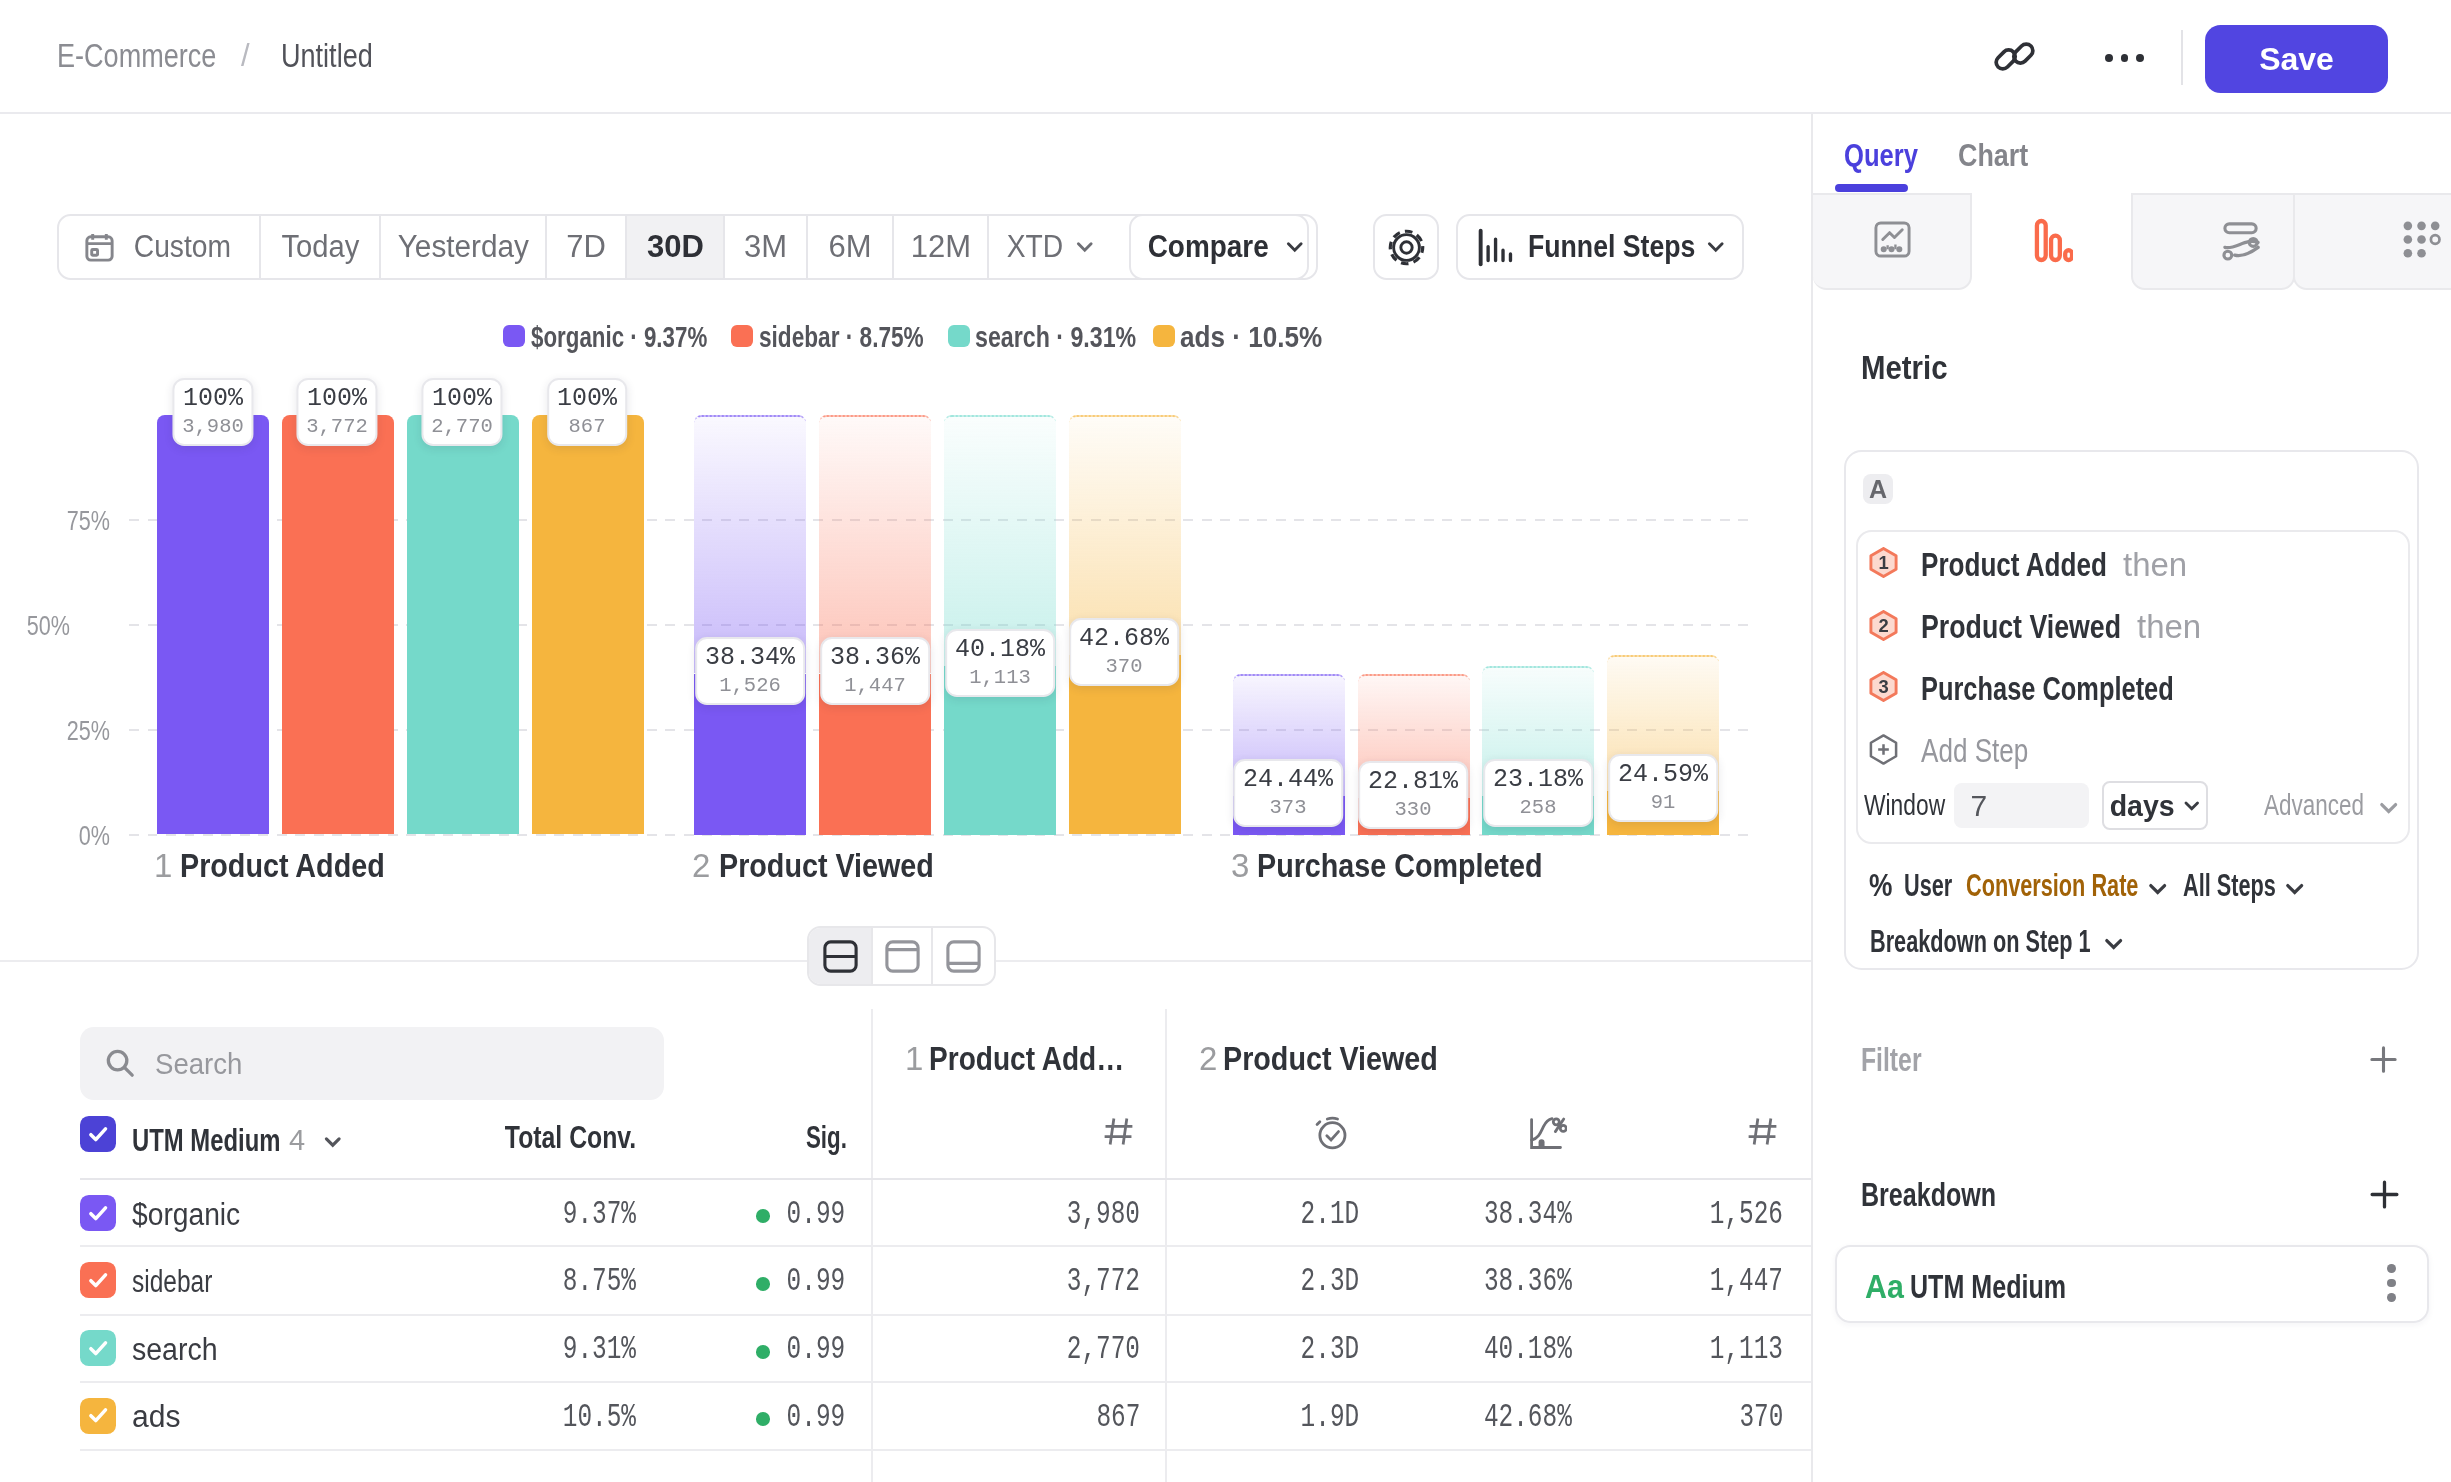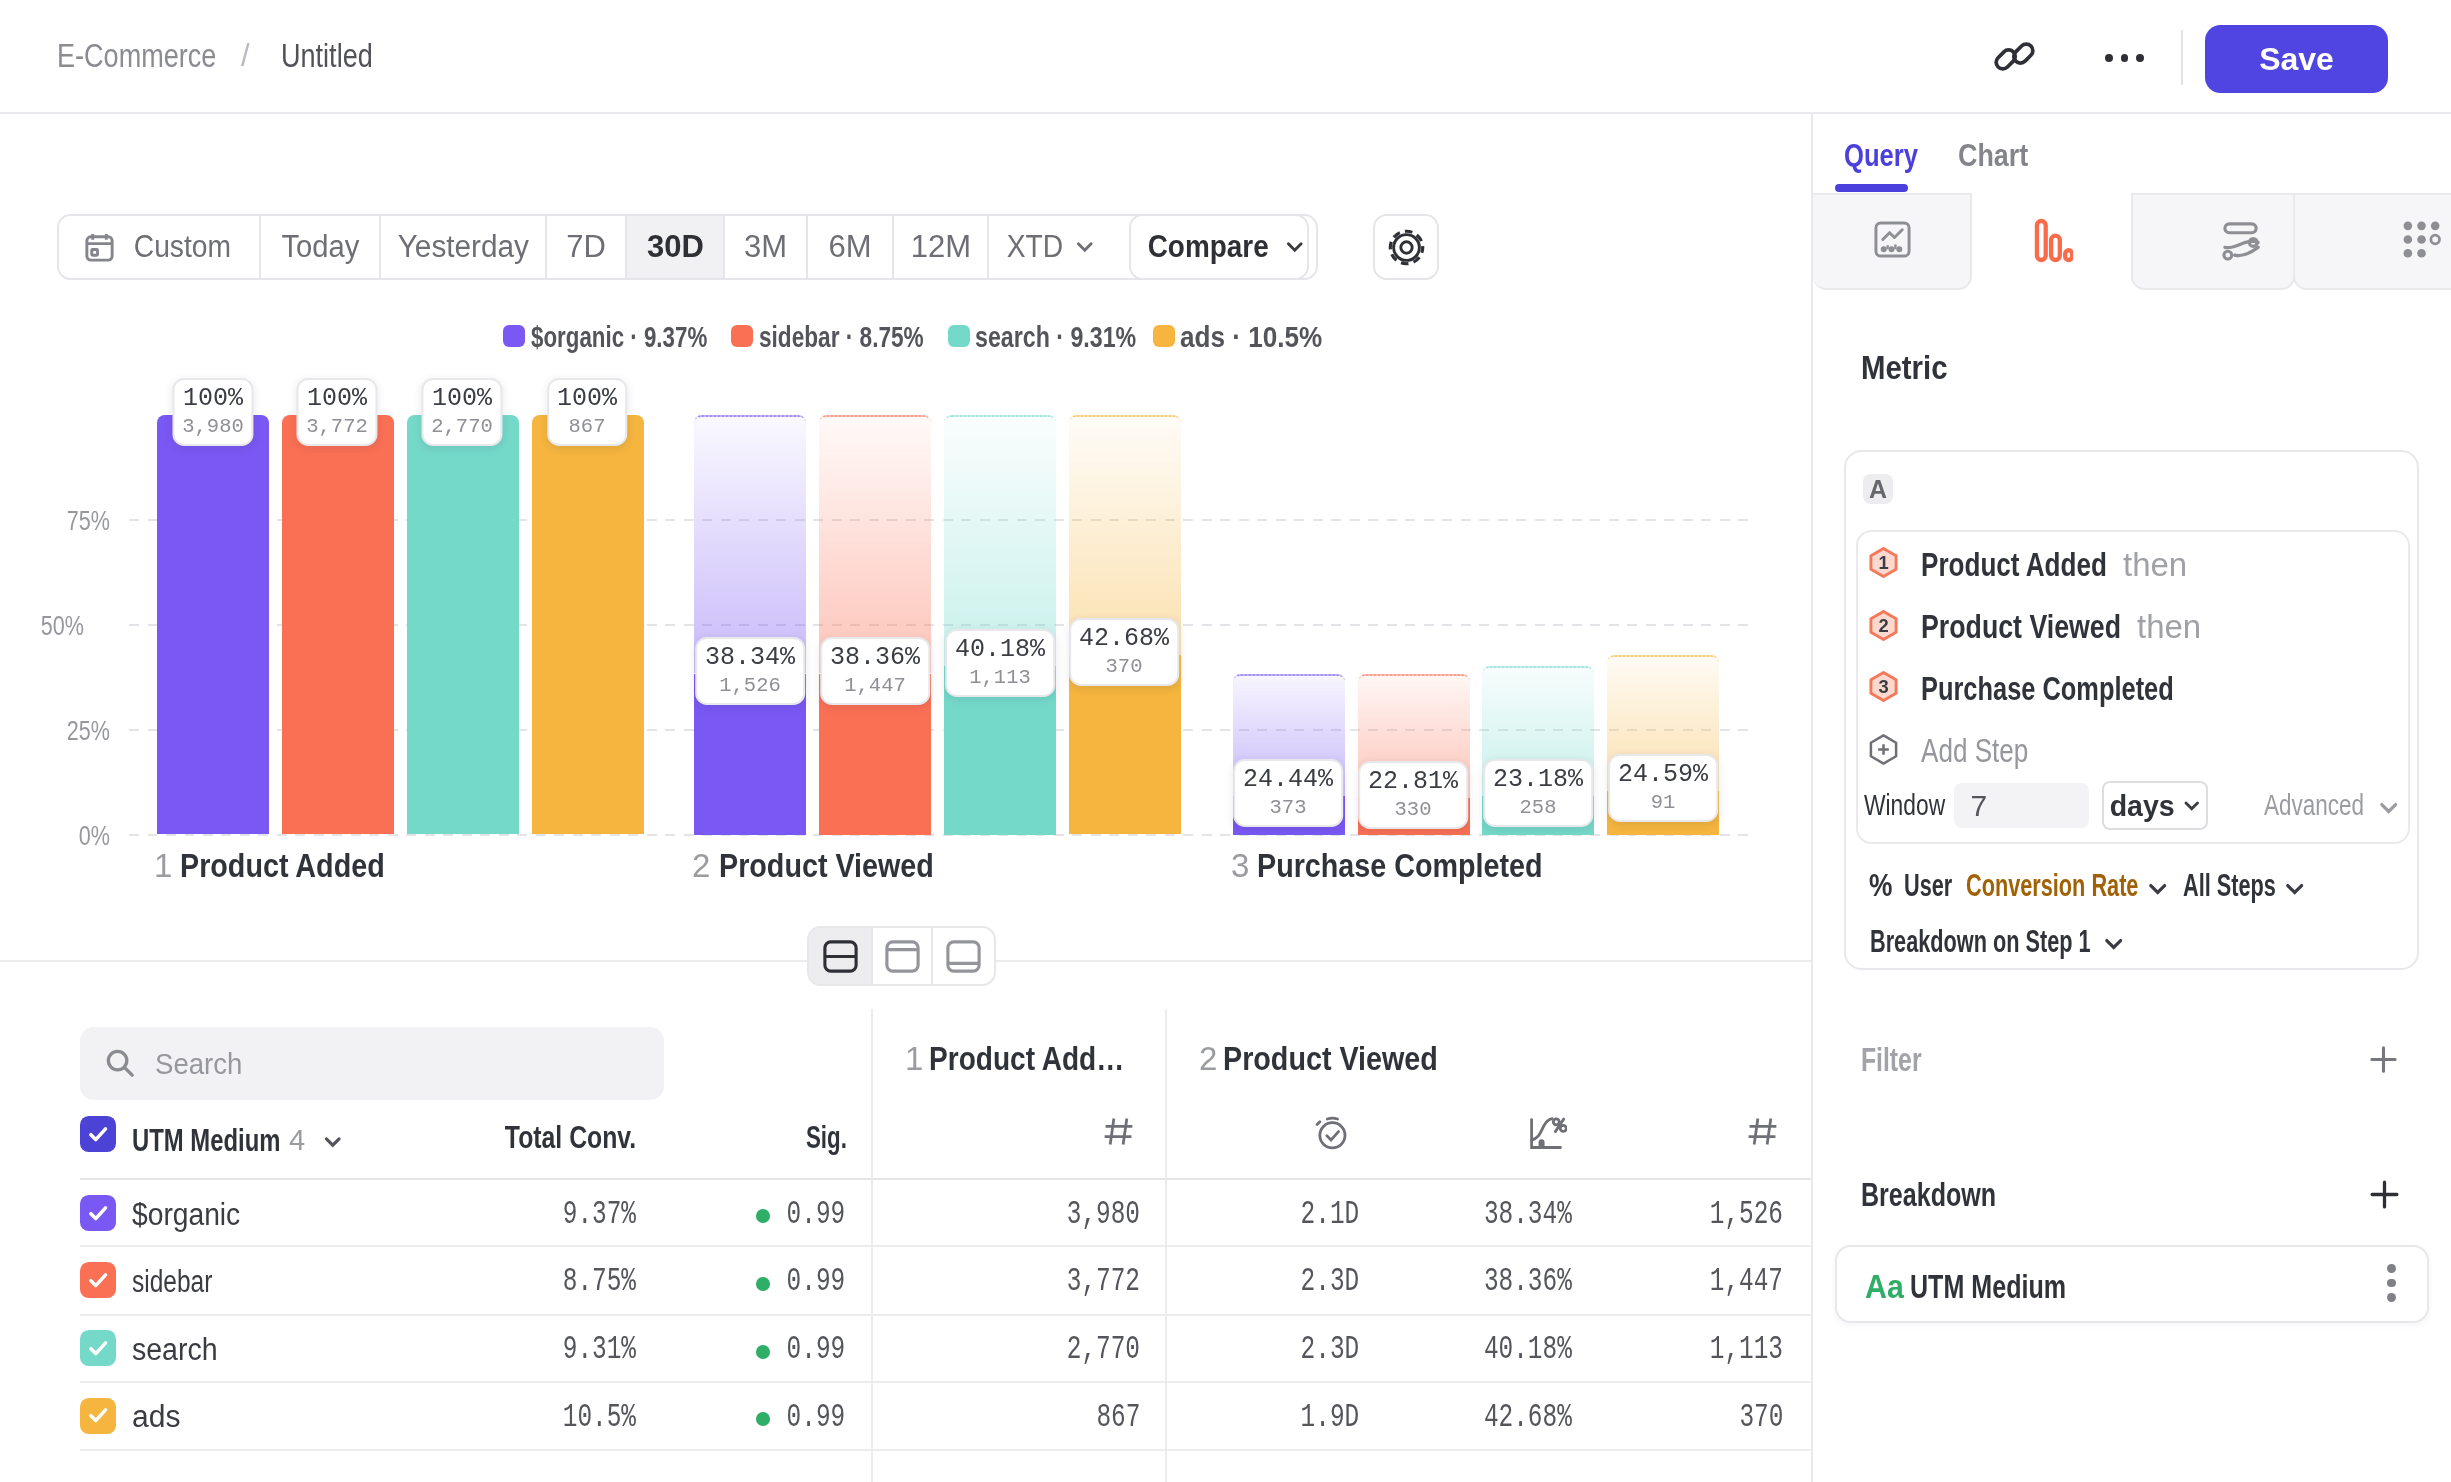--- a/index.html
+++ b/index.html
@@ -73,30 +73,40 @@
       </svg>
     </div>
 <div class="a" style="left:1373px;top:214px;width:66px;height:66px;border:2px solid #e6e6ea;border-radius:13.7px;display:flex;align-items:center;justify-content:center">
 <svg width="41" height="41" viewBox="0 0 42 42" fill="none">
         <circle cx="21" cy="21" r="14.5" stroke="#2e3036" stroke-width="7.5" stroke-dasharray="6.8 4.6" stroke-dashoffset="2"></circle>
         <circle cx="21" cy="21" r="12.5" stroke="#fff" stroke-width="5"></circle>
         <circle cx="21" cy="21" r="13.2" stroke="#2e3036" stroke-width="3"></circle>
         <circle cx="21" cy="21" r="5.8" stroke="#2e3036" stroke-width="3"></circle>
       </svg>
     </div>
+<div class="a" style="left:1456px;top:214px;width:288px;height:66px;border:2px solid #e6e6ea;border-radius:13.7px;display:flex;align-items:center">
+<svg style="margin-left:17.6px" width="41" height="41" viewBox="0 0 44 44" fill="none" stroke="#2e3036" stroke-width="3.6" stroke-linecap="round">
+        <path d="M5 4v36" stroke-width="4.2"></path>
+        <path d="M13 21v15M21 13v23M29 25v11M37 29v7"></path>
+      </svg>
+<span class="sx" style="margin-left:11.7px;font-size:31px;font-weight:700;color:#2e3036;transform:scaleX(.86)">Funnel Steps</span>
+<svg style="margin-left:-17.6px" width="21.5" height="21.5" viewBox="0 0 22 22" fill="none" stroke="#3a3c42" stroke-width="3" stroke-linecap="round">
+        <path d="M4.5 8l6.5 6.5 6.5-6.5"></path>
+      </svg>
+    </div>
 <div class="a" style="left:503px;top:325px;width:21.5px;height:21.5px;border-radius:5.9px;background:#7a58f3"></div>
 <div class="a " style="left:531px;top:321px;font-size:29px;color:#54555b;font-weight:700;"><span class="sx" style="transform:scaleX(0.77)">$organic · 9.37%</span></div>
 <div class="a" style="left:731px;top:325px;width:21.5px;height:21.5px;border-radius:5.9px;background:#fa7054"></div>
 <div class="a " style="left:759px;top:321px;font-size:29px;color:#54555b;font-weight:700;"><span class="sx" style="transform:scaleX(0.78)">sidebar · 8.75%</span></div>
 <div class="a" style="left:948px;top:325px;width:21.5px;height:21.5px;border-radius:5.9px;background:#75d9ca"></div>
 <div class="a " style="left:975px;top:321px;font-size:29px;color:#54555b;font-weight:700;"><span class="sx" style="transform:scaleX(0.8)">search · 9.31%</span></div>
 <div class="a" style="left:1153px;top:325px;width:21.5px;height:21.5px;border-radius:5.9px;background:#f5b53e"></div>
 <div class="a " style="left:1180px;top:321px;font-size:29px;color:#54555b;font-weight:700;"><span class="sx" style="transform:scaleX(0.9)">ads · 10.5%</span></div>
 <div class="a" style="left:0;top:506px;width:110px;text-align:right;font-size:27px;color:#97989d"><span class="sxr" style="transform:scaleX(.8)">75%</span></div>
-<div class="a" style="left:2px;top:611px;width:110px;text-align:center;font-size:27px;color:#97989d"><span class="sxr" style="transform:scaleX(.8)">50%</span></div>
+<div class="a" style="left:16px;top:611px;width:110px;text-align:left;font-size:27px;color:#97989d"><span class="sxr" style="transform:scaleX(.8)">50%</span></div>
 <div class="a" style="left:0;top:716px;width:110px;text-align:right;font-size:27px;color:#97989d"><span class="sxr" style="transform:scaleX(.8)">25%</span></div>
 <div class="a" style="left:0;top:821px;width:110px;text-align:right;font-size:27px;color:#97989d"><span class="sxr" style="transform:scaleX(.8)">0%</span></div>
 <div class="a grid" style="left:129px;top:519px;width:1627px"></div>
 <div class="a grid" style="left:129px;top:624px;width:1627px"></div>
 <div class="a grid" style="left:129px;top:729px;width:1627px"></div>
 <div class="a grid" style="left:129px;top:834px;width:1627px"></div>
 <div class="bar" style="left:157px;top:415px;width:112px;height:419px;background:#7a58f3"></div>
 <div class="bar" style="left:282px;top:415px;width:112px;height:419px;background:#fa7054"></div>
 <div class="bar" style="left:407px;top:415px;width:112px;height:419px;background:#75d9ca"></div>
 <div class="bar" style="left:532px;top:415px;width:112px;height:419px;background:#f5b53e"></div>

